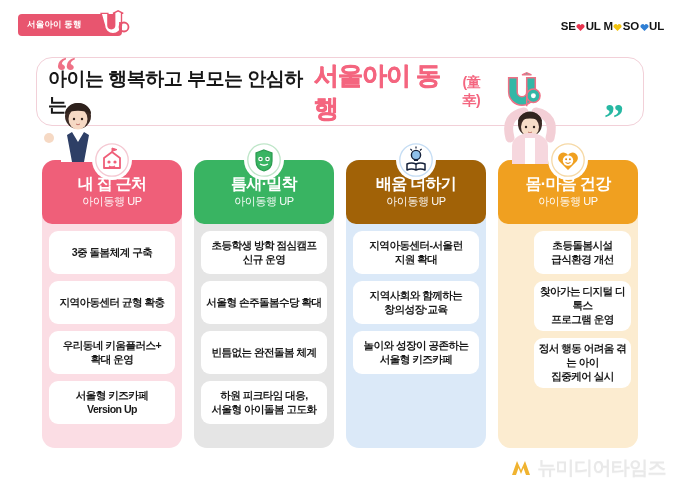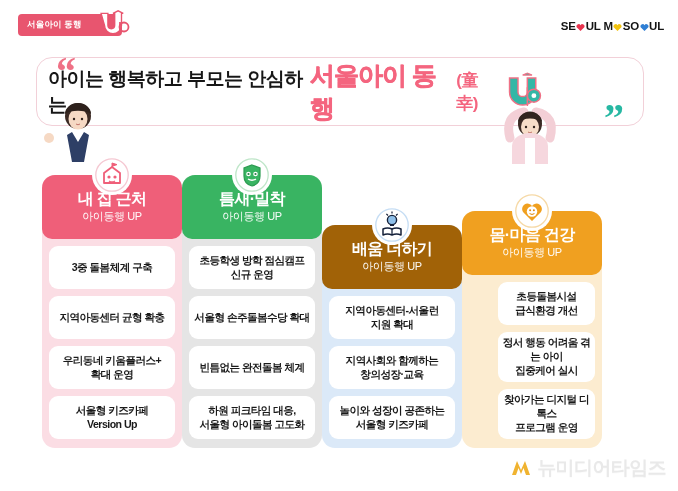--- a/index.html
+++ b/index.html
@@ -77,37 +77,37 @@
   #headline .h-plain {
     font-size: 19px; font-weight: 800; color: #161616;
     letter-spacing: -.5px;
   }
   #headline .h-pink {
     font-size: 25px; font-weight: 900; color: #f4657f;
     letter-spacing: -1px;
     -webkit-text-stroke: 0.6px #f4657f;
   }
   #headline .h-hanja {
-    font-size: 17px; font-weight: 900; color: #f4657f;
+    font-size: 14px; font-weight: 900; color: #f4657f;
     letter-spacing: -.5px;
   }
   #headline .h-up {
     width: 44px; height: 40px; position: relative; top: -1px;
   }
 
   
   .kid { position: absolute; z-index: 5; }
   #kid-left  { left: 42px; top: 100px; width: 72px; height: 62px; }
   #kid-right { left: 492px; top: 98px; width: 76px; height: 66px; }
 
   
   #cards {
     position: absolute; left: 42px; top: 160px;
     width: 596px; height: 288px;
-    display: flex;  align-items: flex-end;
+    display: flex; gap: 12px;
   }
   .card {
     width: 140px;
     border-radius: 13px;
     padding: 26px 7px 9px 7px;
     position: relative;
     display: flex; flex-direction: column; gap: 7px;
   }
   .card-head {
     position: absolute; left: 0; top: 0;
@@ -315,22 +315,22 @@
             <circle cx="18.9" cy="16.3" r="1" fill="#e08a10"></circle>
           <path d="M14.6 19.4 q2.4 2 4.8 0" stroke="#e08a10" stroke-width="1.2" fill="none"></path>
         </svg>
       </div>
       <div class="card-head" style="background:#f0a020">
         <div class="card-title">몸·마음 건강</div>
         <div class="card-sub">아이동행 UP</div>
       </div>
       <div class="card-items">
           <div class="item">초등돌봄시설<br>급식환경 개선</div>
+          <div class="item">찾아가는 디지털 디톡스<br>프로그램 운영</div>
           <div class="item">정서 행동 어려움 겪는 아이<br>집중케어 실시</div>
-          <div class="item">찾아가는 디지털 디톡스<br>프로그램 운영</div>
         </div>
     </div>
 
   </div>
 
   <div id="watermark">
     <svg width="22" height="22" viewBox="0 0 22 22">
       <path d="M2 18 L7 4 L11 13 L15 4 L20 18 L16 18 L13.5 11 L11 17 L8.5 11 L6 18 Z" fill="#f0b330"></path>
     </svg>
     <span class="wm-text">뉴미디어타임즈</span>

